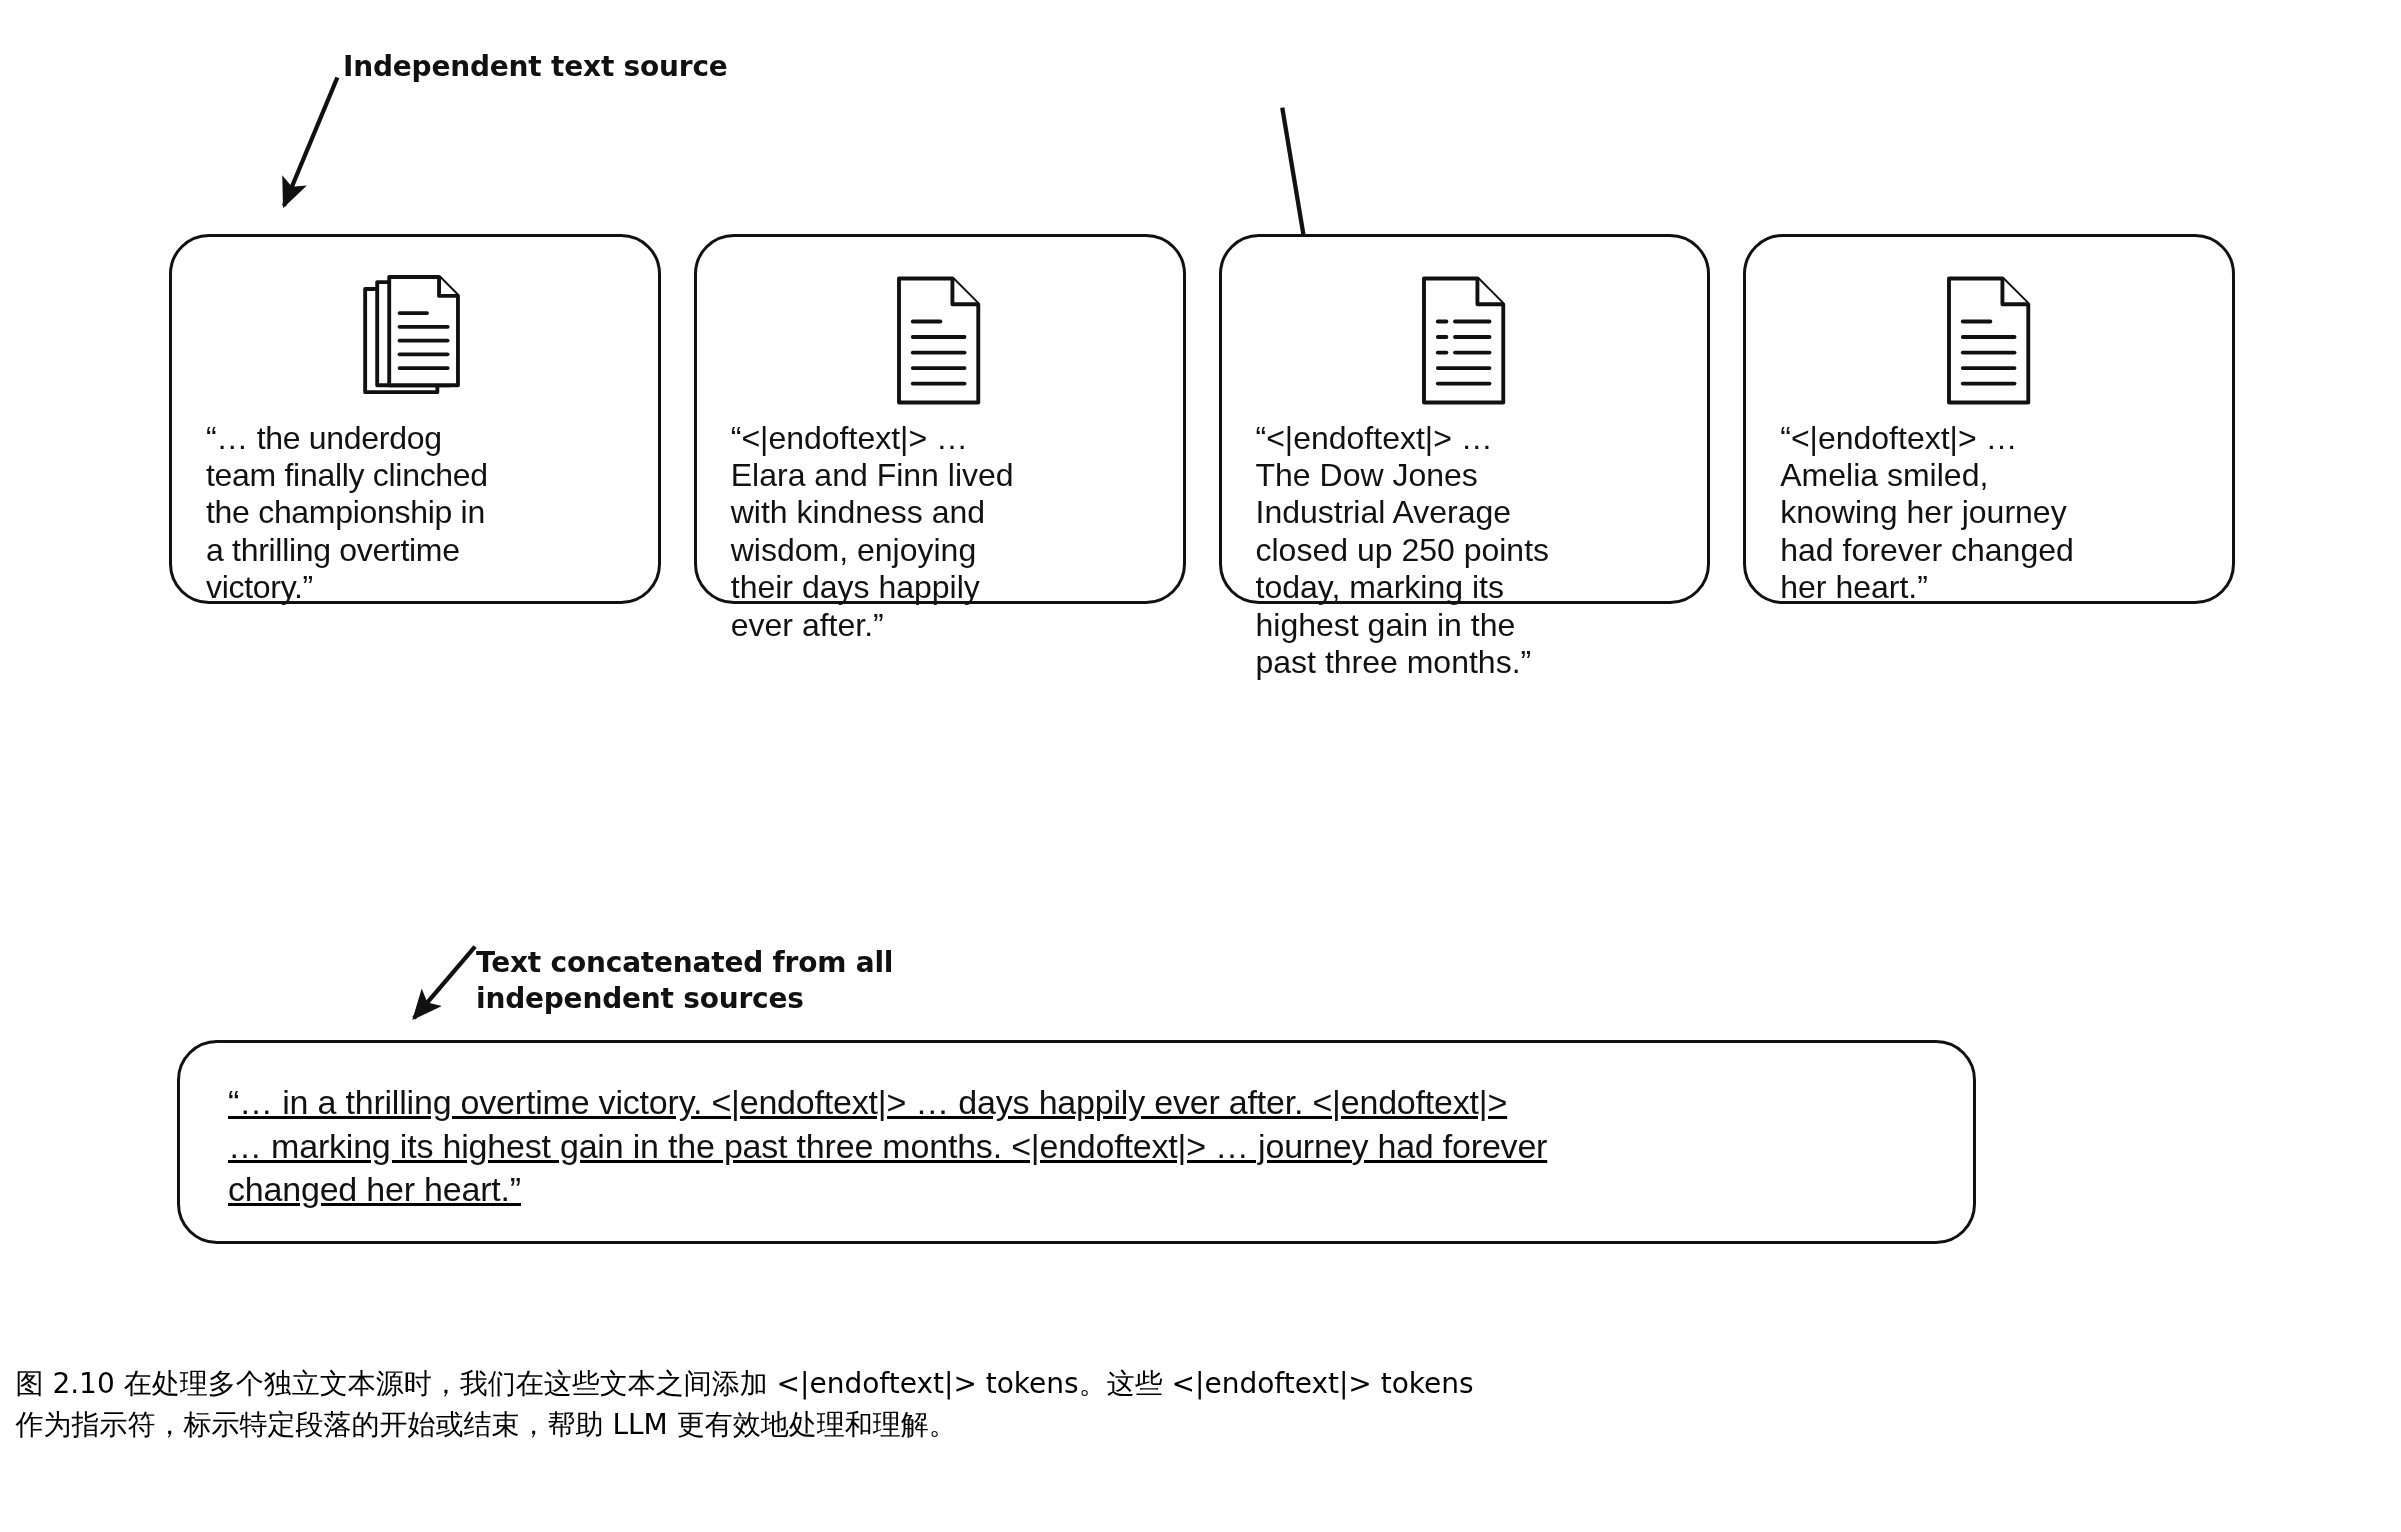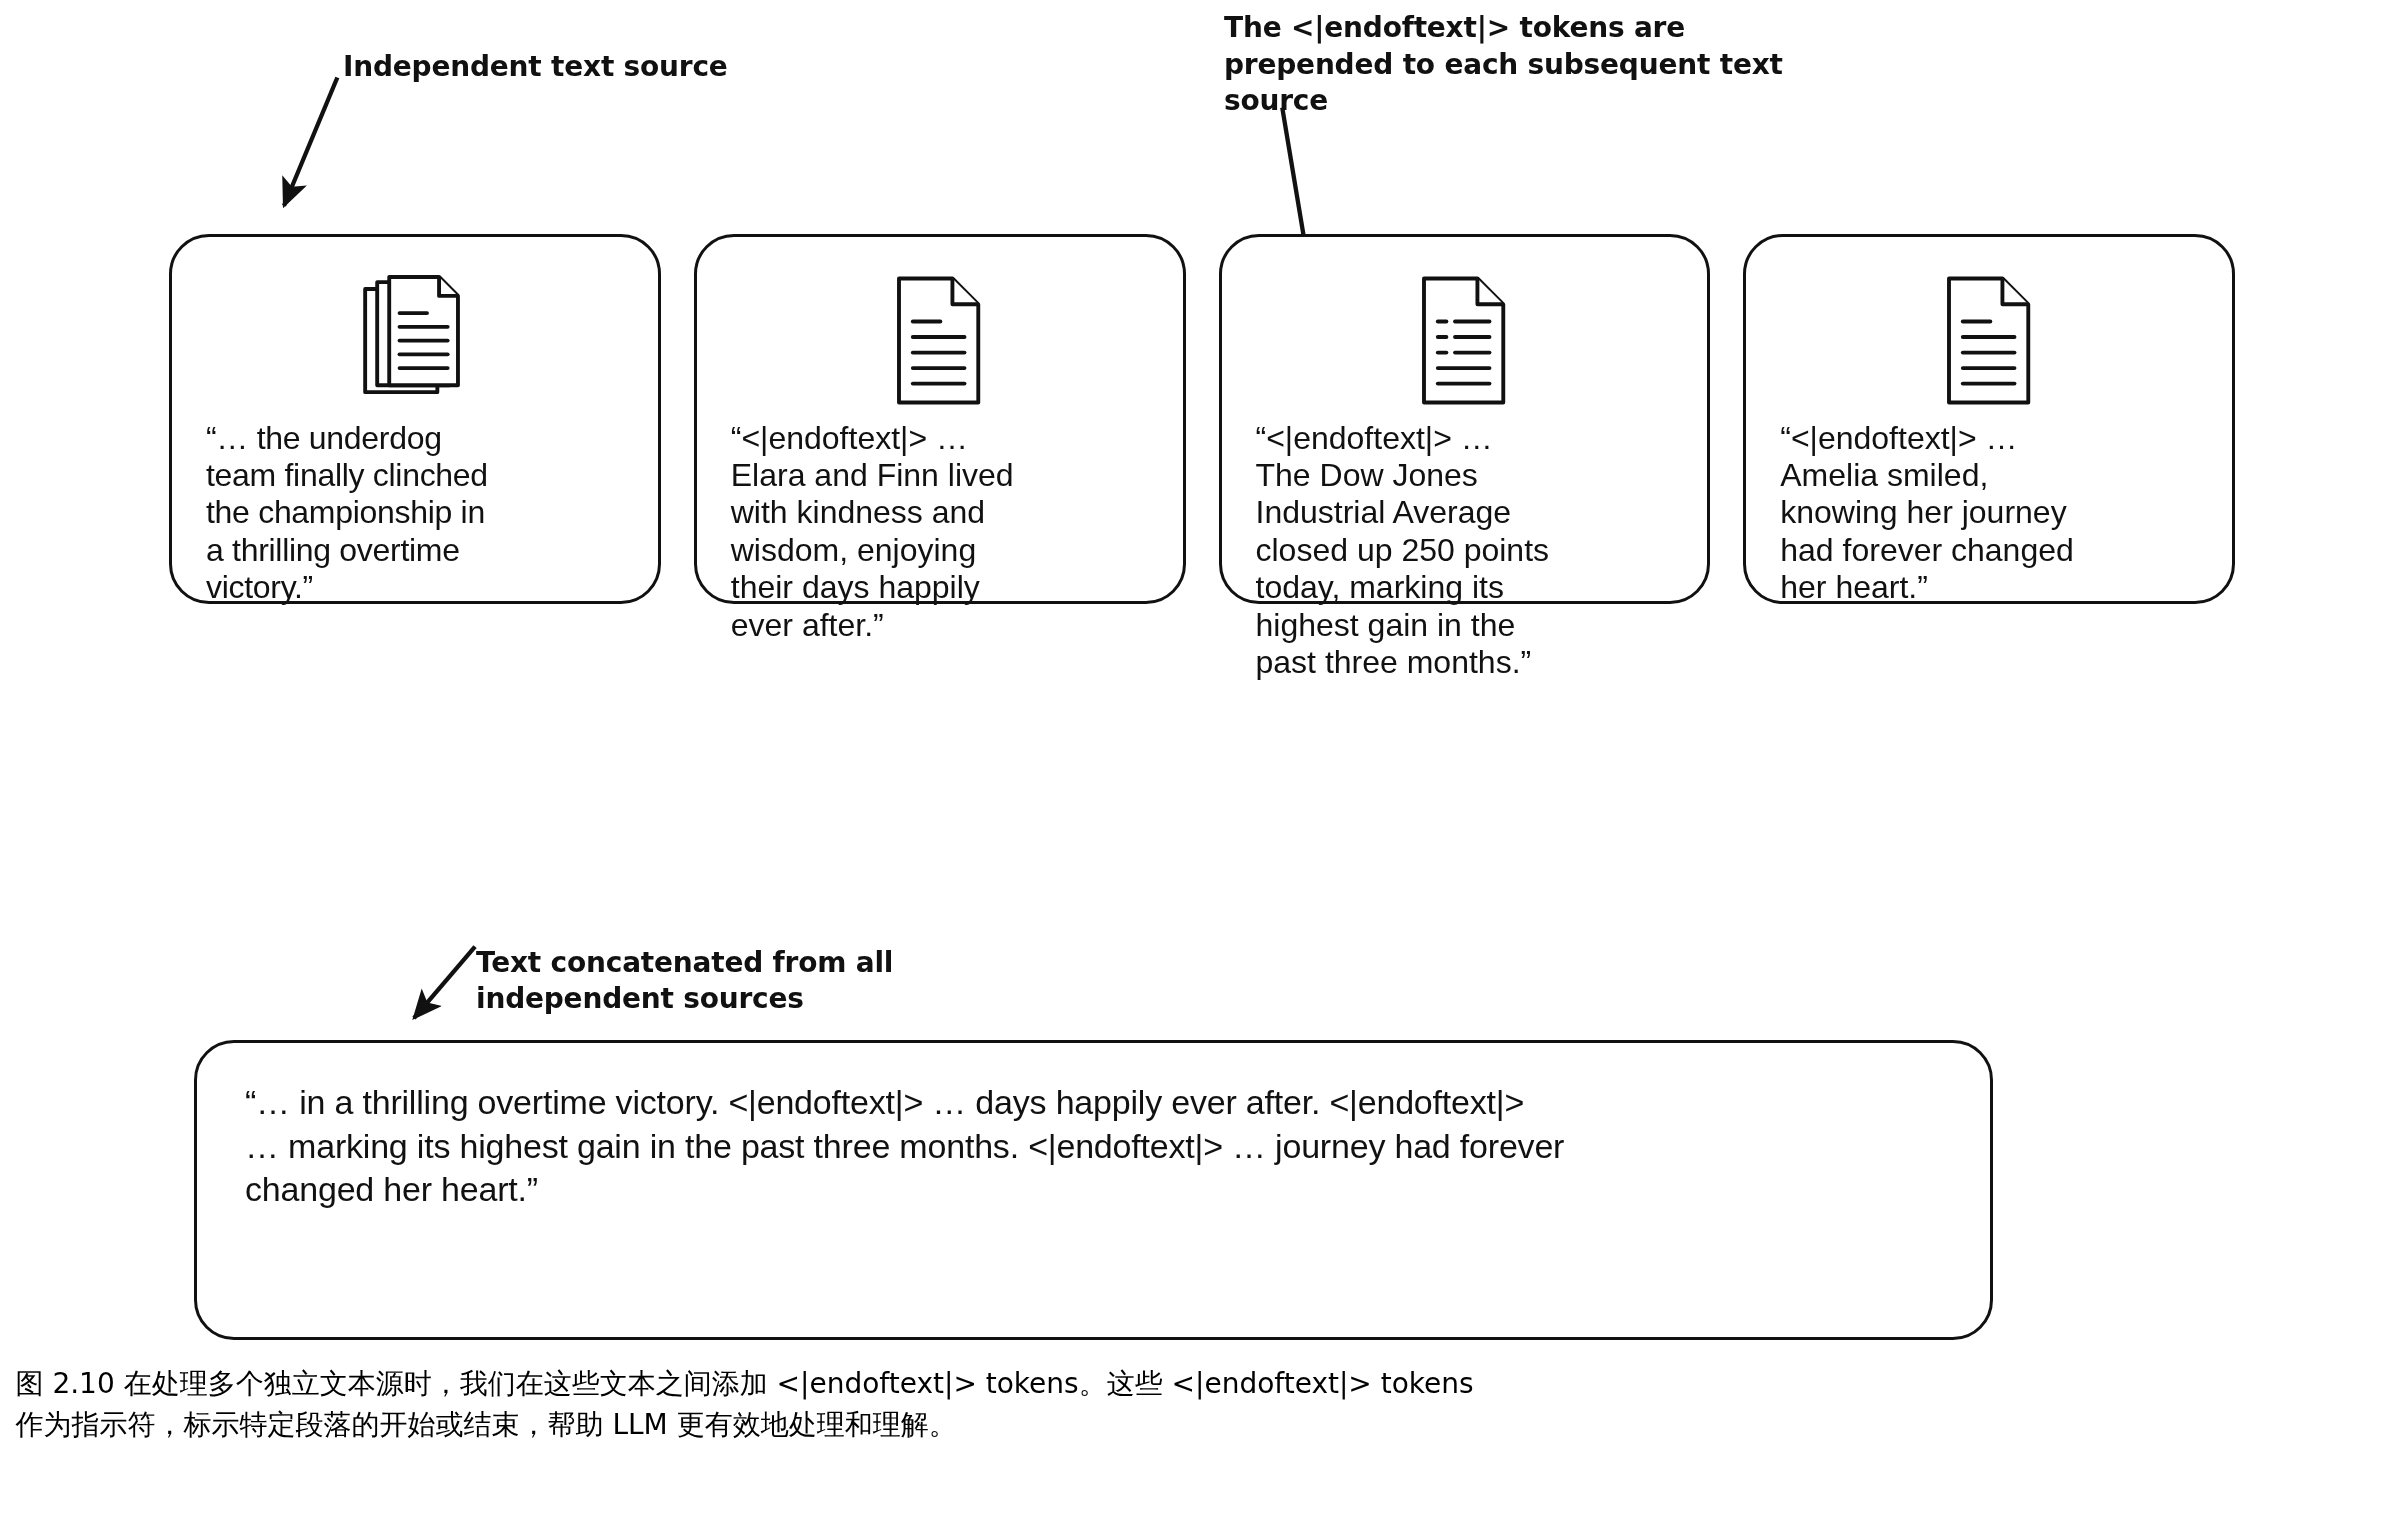--- a/index.html
+++ b/index.html
@@ -87,29 +87,30 @@
     letter-spacing: 0px;
   }
 
   
   #card-1 { }
   #card-3 { }
 
   
   #concat-box {
     position: absolute;
-    left: 194px;
+    left: 177px;
     top: 1040px;
     width: 1799px;
-    height: 300px;
+    height: 204px;
     border: 3.4px solid #111111;
     border-radius: 40px;
     box-sizing: border-box;
     padding: 38px 48px;
     background: #ffffff;
+    text-decoration: underline;
   }
   #concat-text {
     font-family: "Liberation Sans", sans-serif;
     font-size: 34px;
     line-height: 1.28;
     color: #111111;
     white-space: pre-line;
     letter-spacing: -0.2px;
   }
 
@@ -127,23 +128,20 @@
     letter-spacing: 0px;
   }
 </style>
 </head>
 <body>
 
 <div id="stage">
 
   <div class="annot" id="annot-independent">Independent text source</div>
 
-  <div class="annot" id="annot-endoftext">The &lt;|endoftext|&gt; tokens are
-prepended to each subsequent text
-source</div>
 
   <div class="annot" id="annot-concat">Text concatenated from all
 independent sources</div>
 
   <svg class="arrow-layer" viewBox="0 0 2790 1780">
     <defs>
       <marker id="ah" markerWidth="9" markerHeight="9" refX="6.4" refY="3.1" orient="auto" markerUnits="strokeWidth">
         <path d="M0,0 L7,3.1 L0,6.2 L1.6,3.1 z" fill="#111111"></path>
       </marker>
     </defs>

